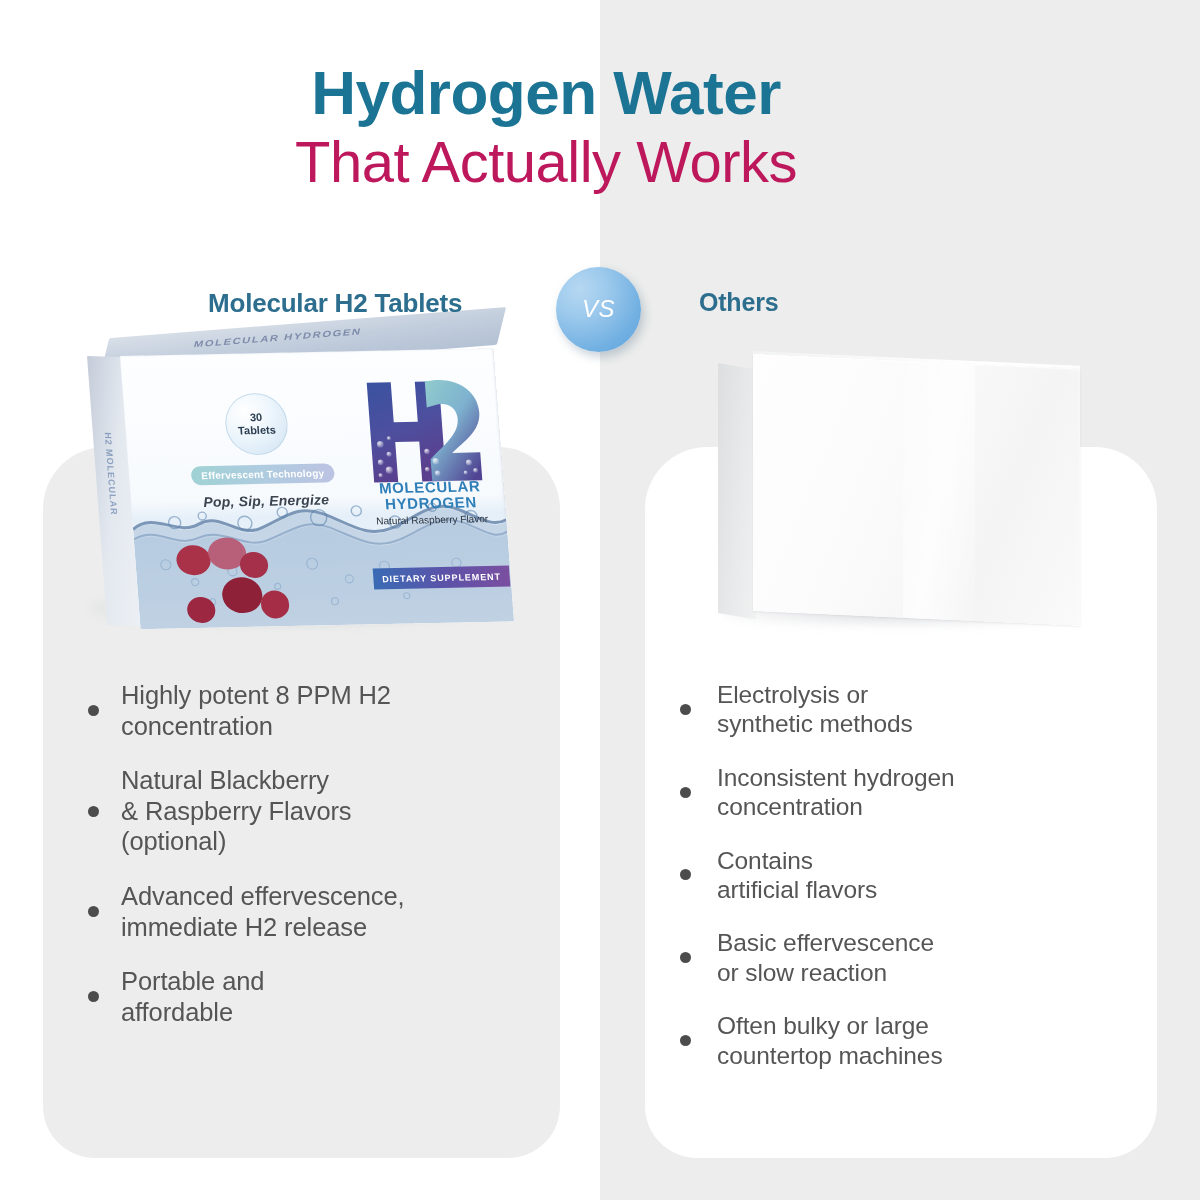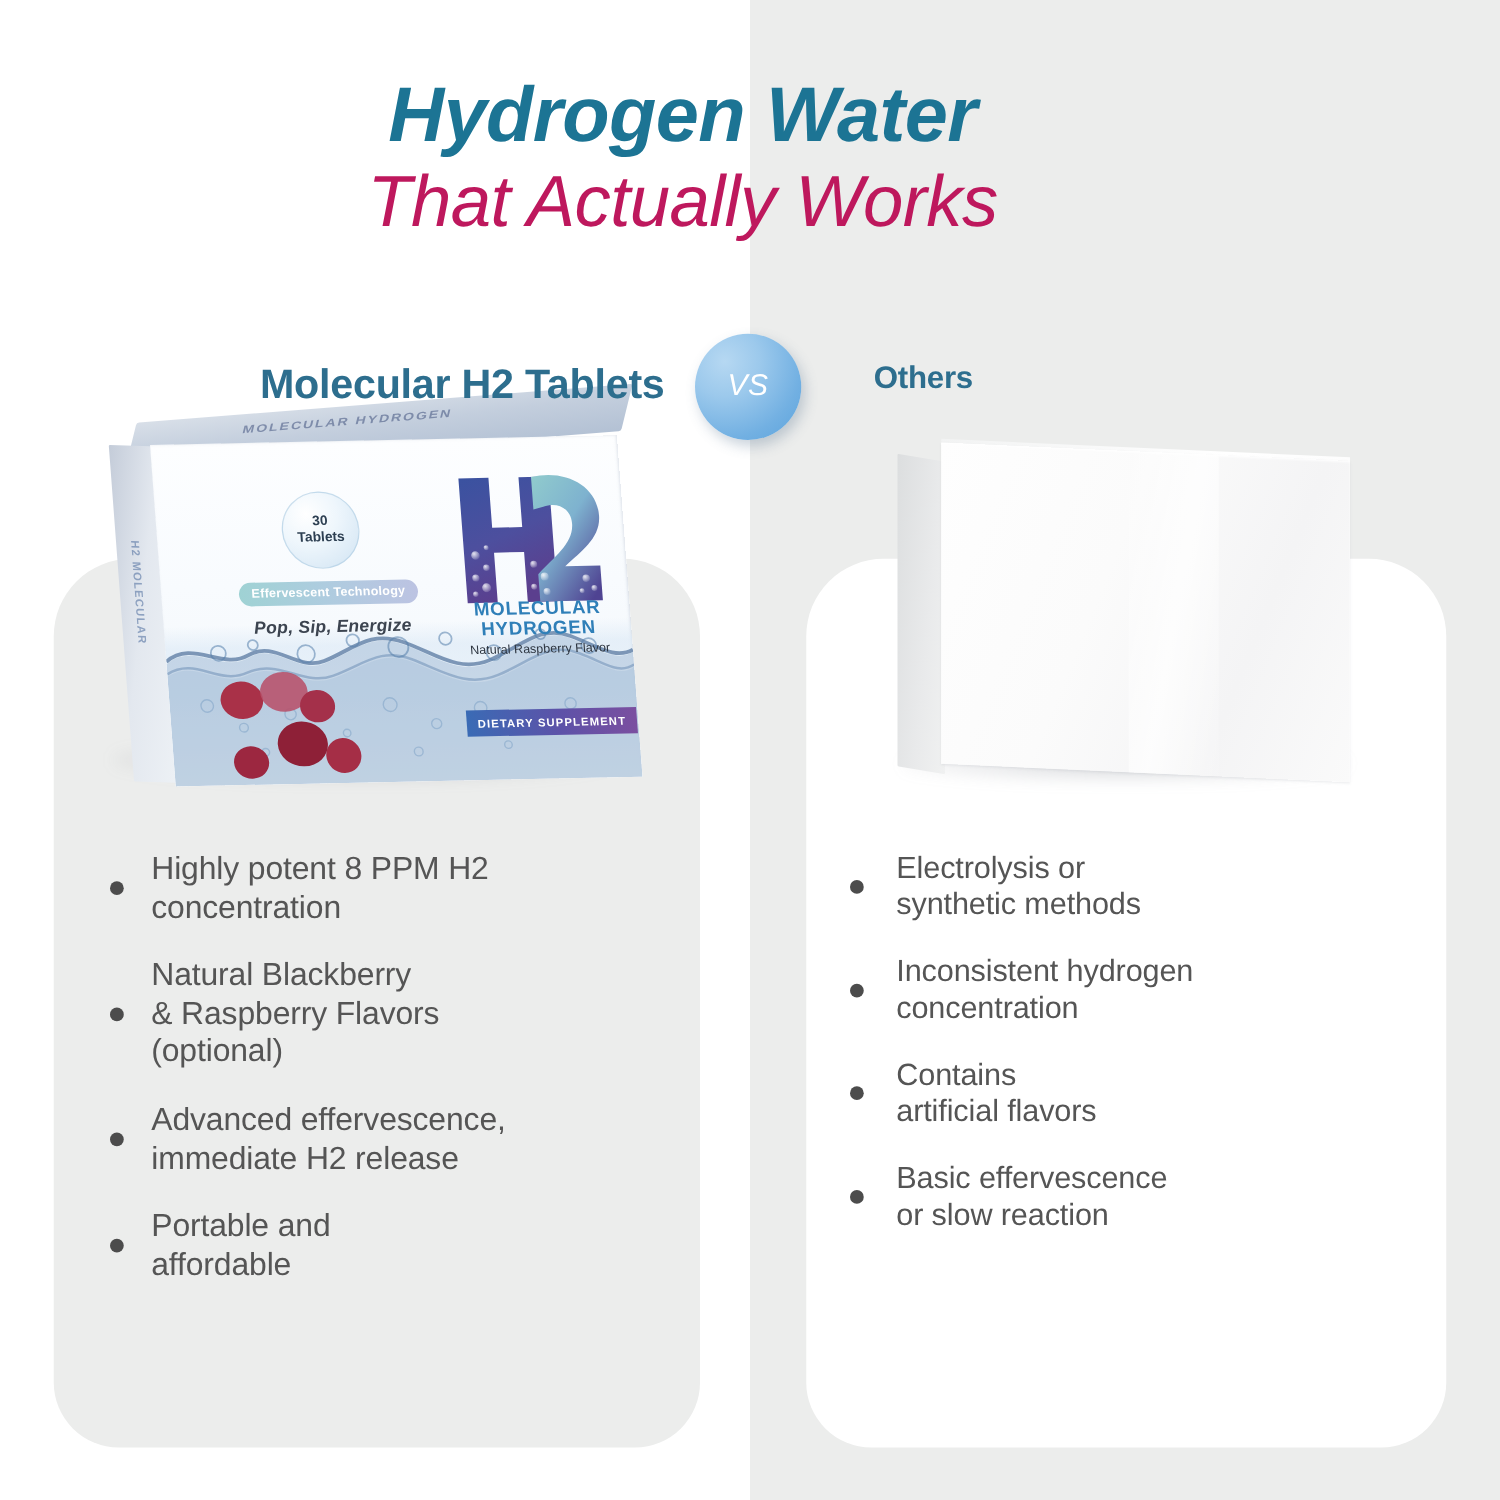--- a/index.html
+++ b/index.html
@@ -9,34 +9,34 @@
     background:#ffffff;
     position:relative;
     overflow:hidden;
   }
 
   
   #bg-left  { position:absolute; left:0;   top:0; width:600px;  height:1200px; background:#ffffff; }
   #bg-right { position:absolute; left:600px;top:0; width:600px;  height:1200px; background:#ecedec; }
 
   
-  #title-block { position:absolute; left:0; top:62px; width:1092px; text-align:center; z-index:5;font-style:italic; }
+  #title-block { position:absolute; left:0; top:62px; width:1092px; text-align:center; z-index:5; }
   #title-main {
     font-size:62px; font-weight:bold; color:#1c7494;
     letter-spacing:-0.5px; line-height:1.0;
   }
   #title-sub {
     font-size:58px; font-weight:normal; color:#be185d;
     letter-spacing:-0.5px; line-height:1.18; margin-top:4px;
   }
 
   
   #header-left {
     position:absolute; left:208px; top:288px; z-index:6;
-    font-size:33px; font-weight:bold; color:#2d6e8e; letter-spacing:-0.2px;
+    font-size:26px; font-weight:bold; color:#2d6e8e; letter-spacing:-0.2px;
   }
   #header-right {
     position:absolute; left:699px; top:288px; z-index:6;
     font-size:25px; font-weight:bold; color:#2d6e8e; letter-spacing:-0.2px;
   }
 
   
   #vs-badge {
     position:absolute; left:556px; top:267px; width:85px; height:85px;
     border-radius:50%; z-index:8;
@@ -399,13 +399,18 @@
   <div class="bullet-item">
     <span class="bullet-dot"></span>
     <span class="bullet-text">Contains
 artificial flavors</span>
   </div>
   <div class="bullet-item">
     <span class="bullet-dot"></span>
     <span class="bullet-text">Basic effervescence
 or slow reaction</span>
   </div>
+  <div class="bullet-item">
+    <span class="bullet-dot"></span>
+    <span class="bullet-text">Often bulky or large
+countertop machines</span>
+  </div>
 </div>
 
 </body></html>

